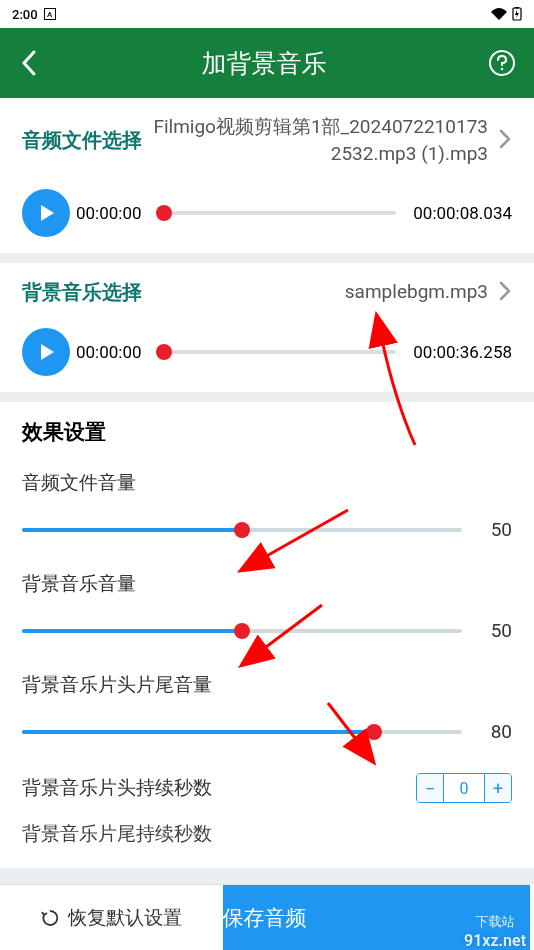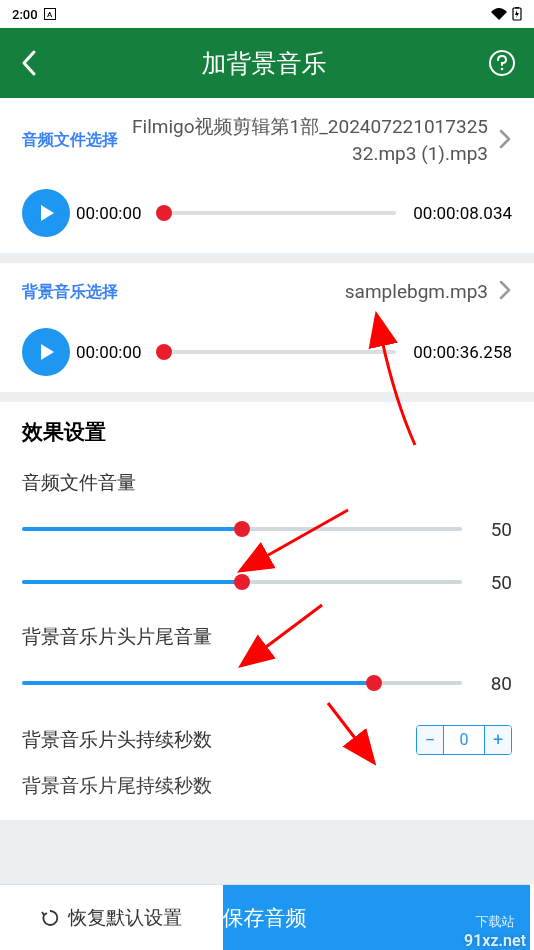--- a/index.html
+++ b/index.html
@@ -12,21 +12,21 @@
   
   .titlebar { height: 70px; background: #15803d; display: flex; align-items: center; justify-content: space-between; padding: 0 18px; color: #fff; }
   .titlebar-title { font-size: 25px; font-weight: 400; flex: 1; text-align: center; }
   .back-btn svg, .help-btn svg { display: block; }
   
   .content { background: #eceff1; height: calc(950px - 28px - 70px - 66px); overflow: hidden; }
   
   .card { background: #fff; margin-bottom: 10px; padding: 16px 22px; }
   
   .file-row { display: flex; align-items: center; gap: 10px; }
-  .file-label { font-size: 16px; font-weight: 600; color: #3b82f6; white-space: nowrap; }
+  .file-label { font-size: 20px; font-weight: 600; color: #0f766e; white-space: nowrap; }
   .file-name { font-size: 19px; color: #555; text-align: right; flex: 1; word-break: break-all; line-height: 1.4; }
   .chevron { color: #888; }
   
   .player-row { display: flex; align-items: center; gap: 6px; margin-top: 22px; }
   .play-btn { width: 48px; height: 48px; border-radius: 50%; background: #1e97f3; display: flex; align-items: center; justify-content: center; cursor: pointer; }
   .time-text { font-size: 17px; color: #000; min-width: 82px; }
   .time-text.right { text-align: right; min-width: 110px; }
   .seek-track { flex: 1; height: 4px; background: #ddd; position: relative; border-radius: 2px; }
   .seek-thumb { position: absolute; top: 50%; transform: translate(-50%, -50%); width: 16px; height: 16px; border-radius: 50%; background: #e91e2c; }
   
@@ -150,20 +150,21 @@
       <div class="slider-row">
         <div class="slider-track">
           <div class="slider-fill" style="width:50%"></div>
           <div class="slider-thumb" style="left:50%"></div>
         </div>
         <div class="slider-value">50</div>
       </div>
     </div>
 
     <div class="slider-block">
+      <div class="slider-label">背景音乐音量</div>
       <div class="slider-row">
         <div class="slider-track">
           <div class="slider-fill" style="width:50%"></div>
           <div class="slider-thumb" style="left:50%"></div>
         </div>
         <div class="slider-value">50</div>
       </div>
     </div>
 
     <div class="slider-block">

